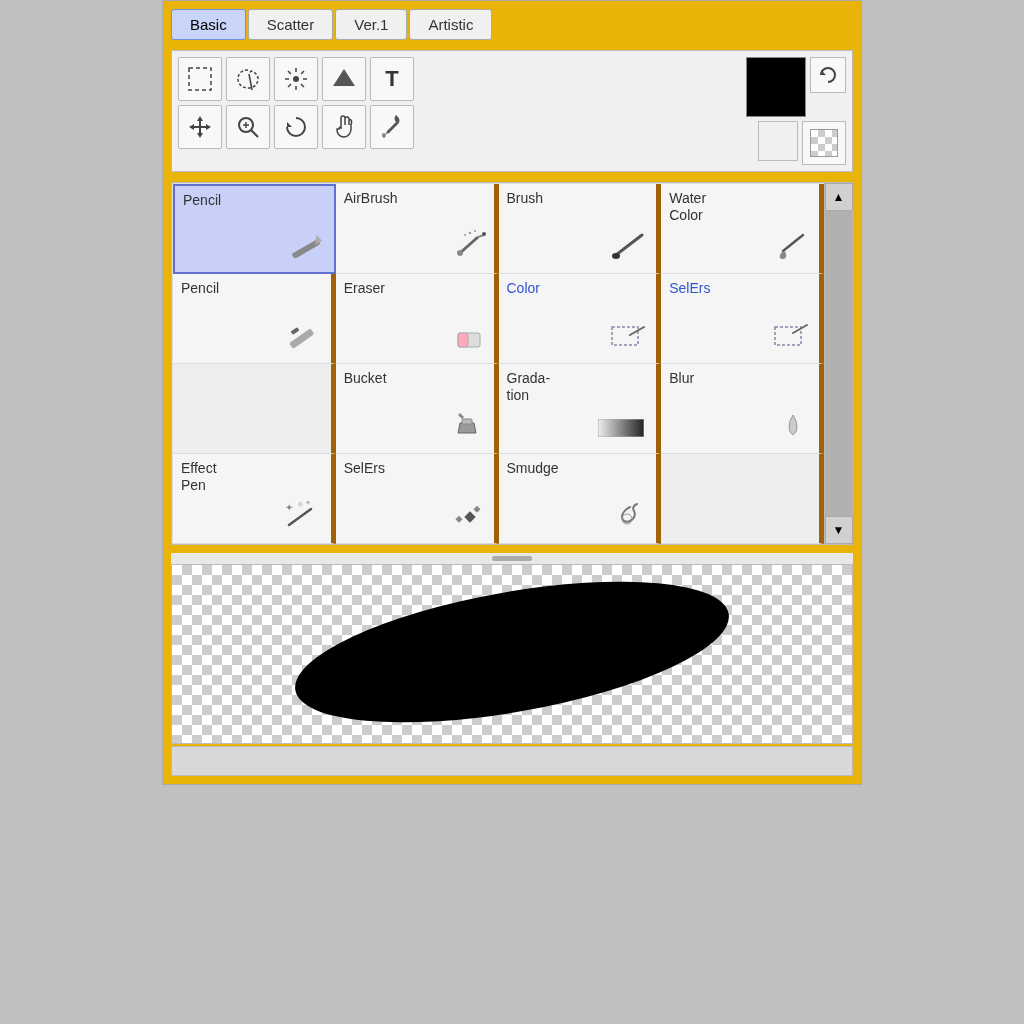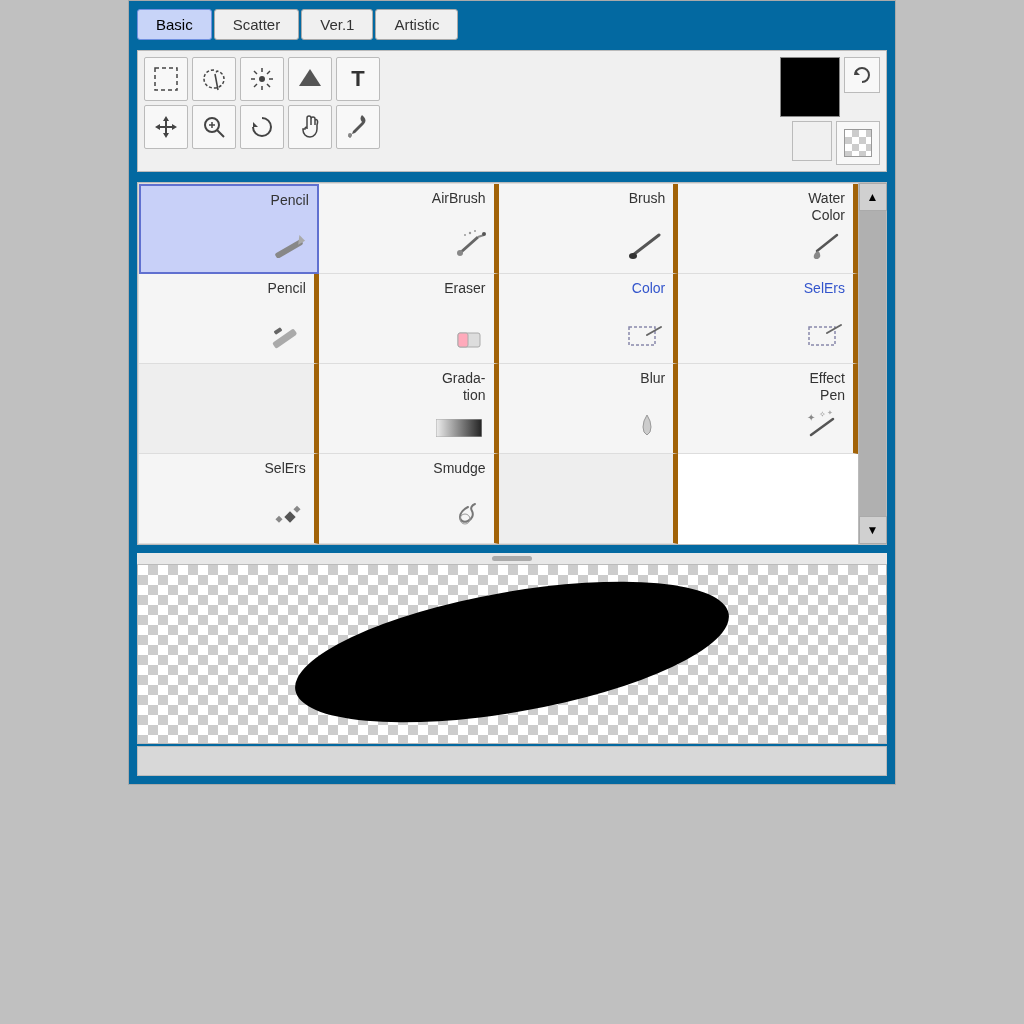--- a/index.html
+++ b/index.html
@@ -7,23 +7,23 @@
       background: #c0c0c0;
       font-family: Arial, sans-serif;
       display: flex;
       justify-content: center;
       align-items: flex-start;
       width: 1024px;
       height: 1024px;
       overflow: hidden;
     }
     .panel {
-      background: #0369a1;
+      background: #eab308;
       border: 1px solid #aaa;
-      width: 768px;
+      width: 700px;
       margin-top: 0px;
       padding: 8px;
     }
 
     
     .tabs {
       display: flex;
       gap: 2px;
       margin-bottom: 10px;
     }
@@ -130,21 +130,20 @@
       display: flex;
       gap: 0;
       position: relative;
     }
     .brush-grid {
       flex: 1;
       display: grid;
       grid-template-columns: repeat(4, 1fr);
       border-left: 1px solid #ddd;
       border-top: 1px solid #ddd;
-      text-align: right;
     }
     .brush-cell {
       border-right: 5px solid #a16207;
       border-bottom: 1px solid #ddd;
       padding: 6px 8px;
       cursor: pointer;
       min-height: 90px;
       display: flex;
       flex-direction: column;
       justify-content: flex-start;
@@ -440,20 +439,30 @@
         <div class="brush-icon">
           <svg width="40" height="30" viewBox="0 0 40 30">
             <rect x="4" y="8" width="26" height="18" fill="none" stroke="#88a" stroke-width="1.5" stroke-dasharray="3,2"></rect>
             <line x1="22" y1="14" x2="36" y2="6" stroke="#666" stroke-width="2" stroke-linecap="round"></line>
           </svg>
         </div>
       </div>
 
       <div class="brush-cell empty"></div>
 
+      <div class="brush-cell">
+        <span class="brush-name">Bucket</span>
+        <div class="brush-icon">
+          <svg width="36" height="30" viewBox="0 0 36 30">
+            <path d="M8 24 L10 14 L24 14 L26 24 Z" fill="#999" stroke="#666" stroke-width="1"></path>
+            <rect x="12" y="10" width="10" height="5" rx="1" fill="#bbb" stroke="#888" stroke-width="1"></rect>
+            <path d="M14 8 L10 4 L8 6 L12 10" fill="#888"></path>
+          </svg>
+        </div>
+      </div>
 
       <div class="brush-cell">
         <span class="brush-name">Grada-<br>tion</span>
         <div class="brush-icon">
           <svg width="46" height="18" viewBox="0 0 46 18" style="position:absolute;bottom:8px;right:4px;">
             <defs>
               <linearGradient id="grad1" x1="0%" y1="0%" x2="100%" y2="0%">
                 <stop offset="0%" style="stop-color:#eee;stop-opacity:1"></stop>
                 <stop offset="100%" style="stop-color:#222;stop-opacity:1"></stop>
               </linearGradient>

